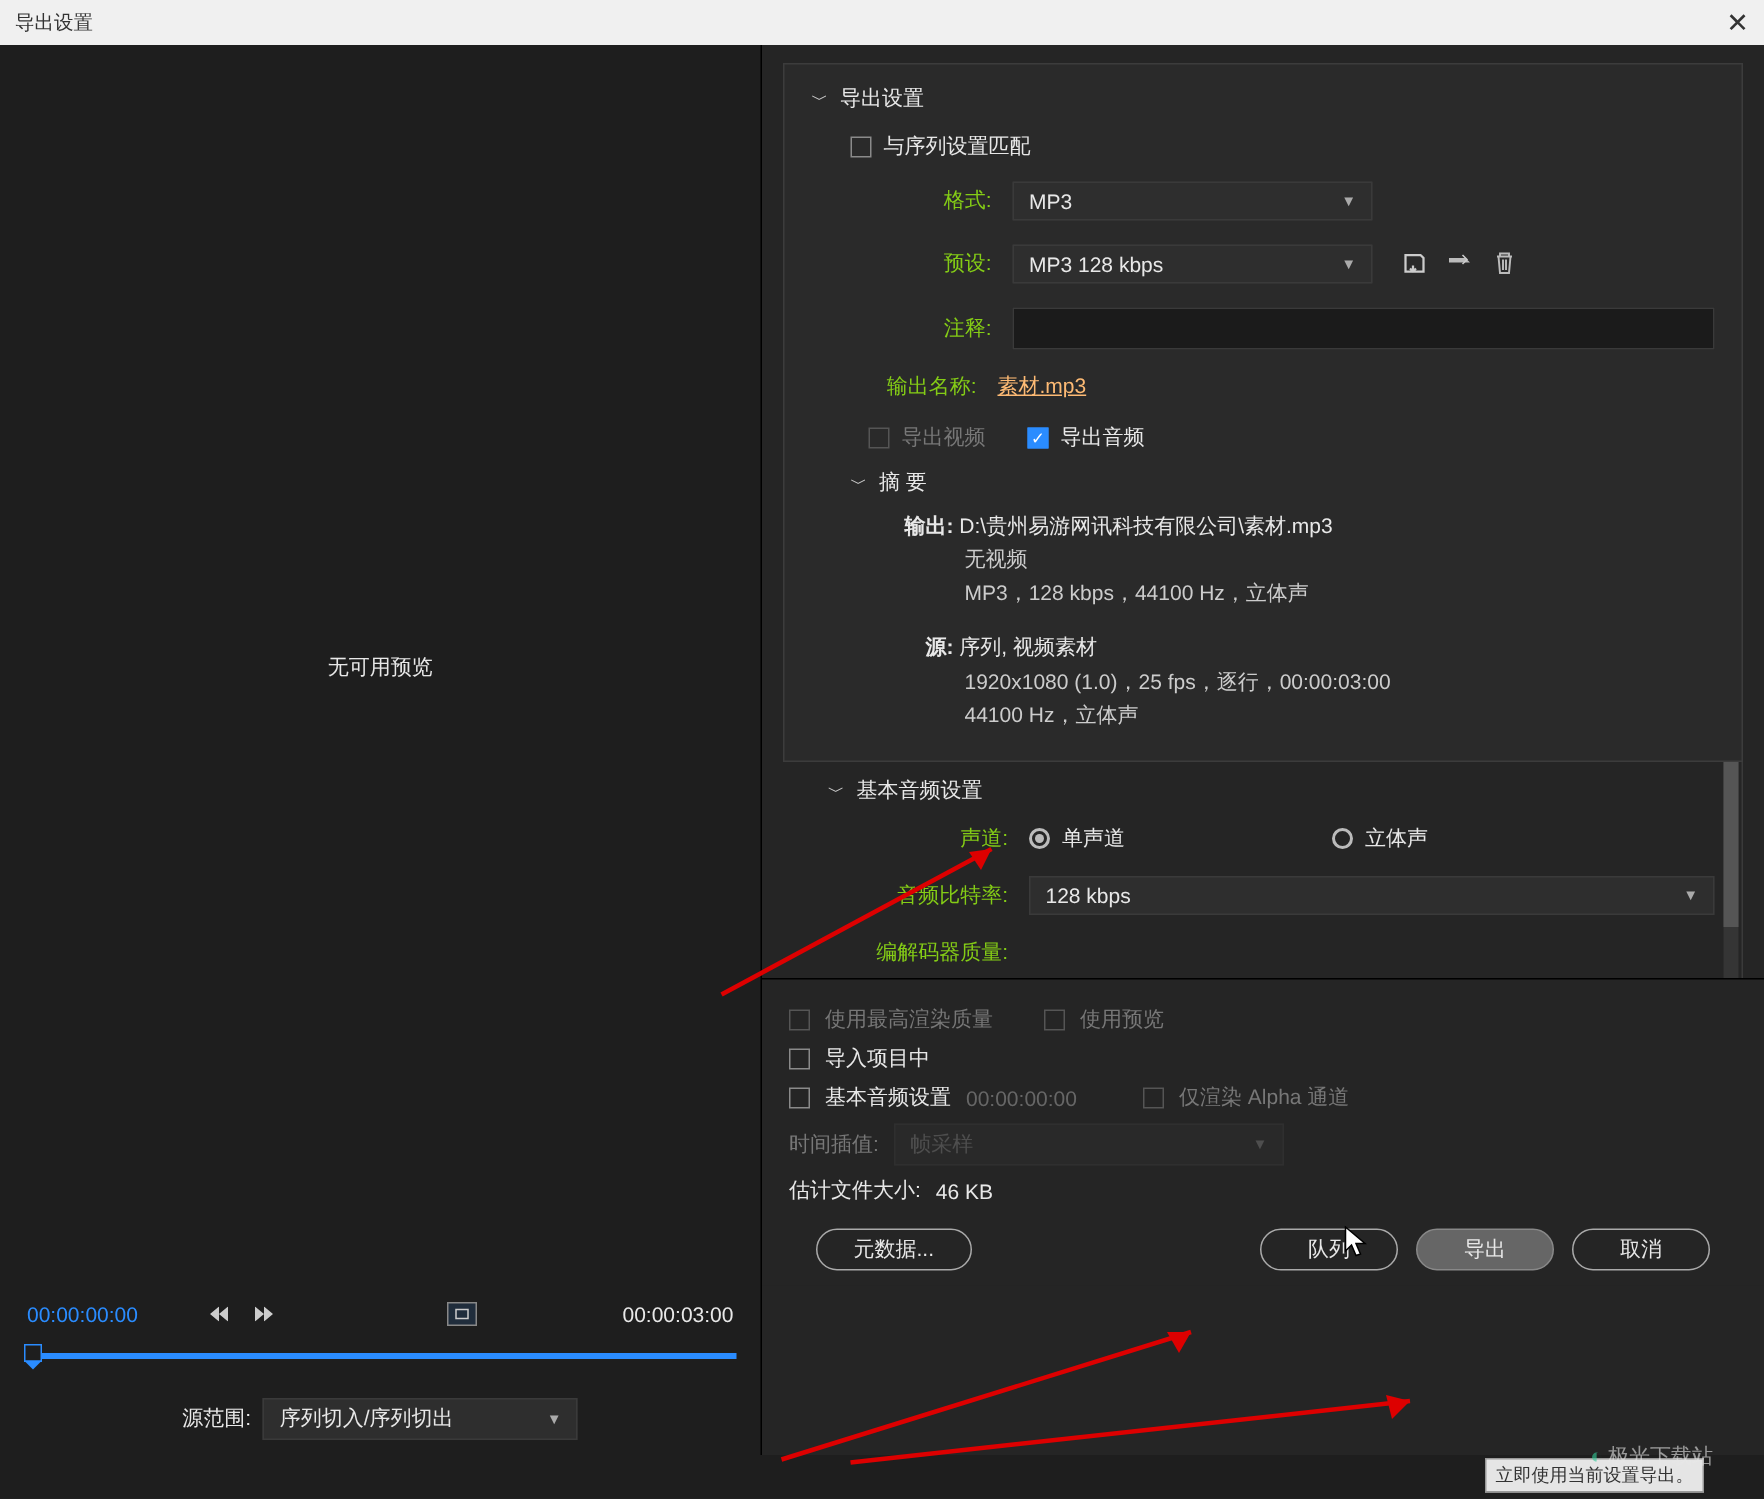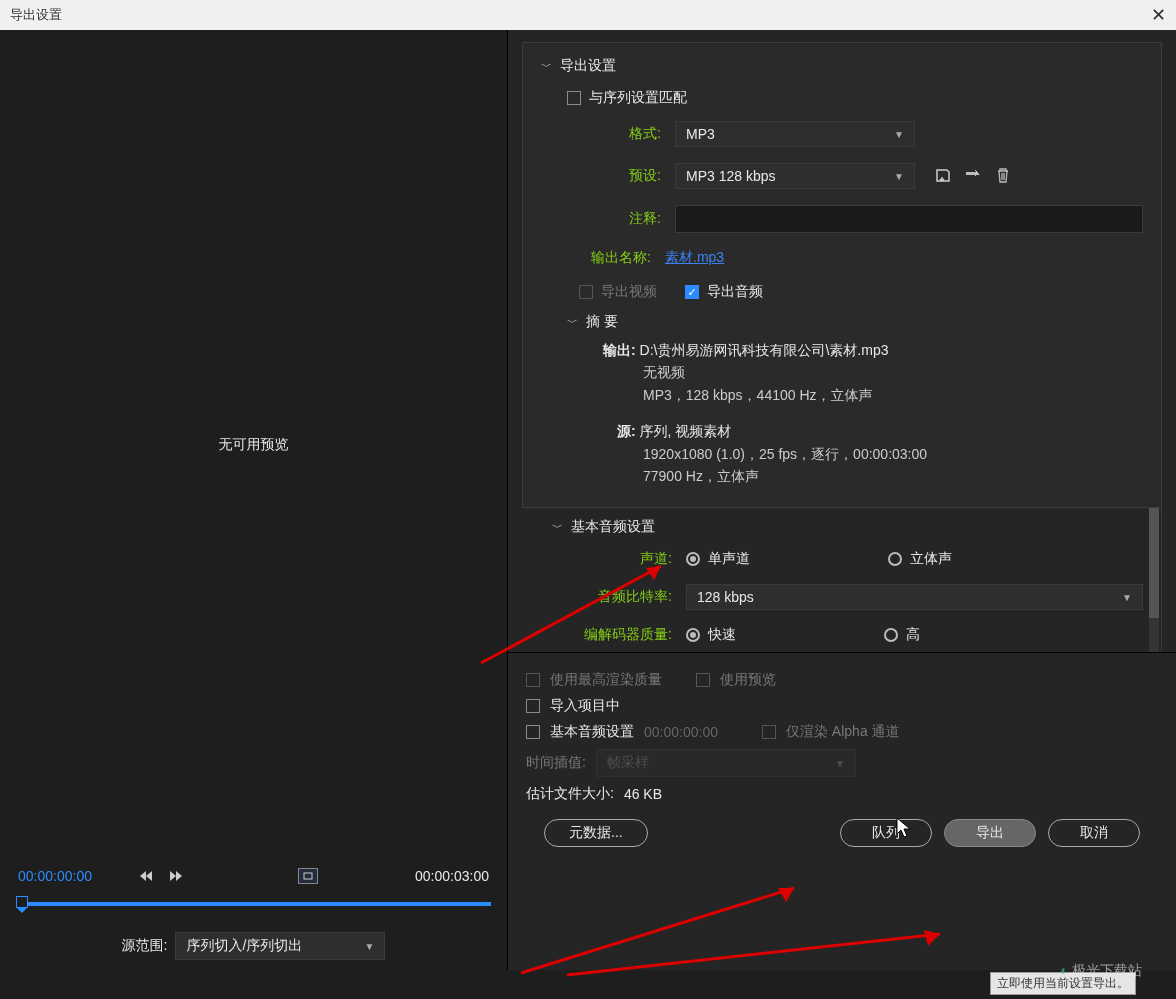--- a/index.html
+++ b/index.html
@@ -29,21 +29,21 @@
 .chev-down{font-size:11px;color:#ccc;}
 .form-row{display:flex;align-items:center;margin:0 0 16px 0;padding-left:26px;}
 .form-row .lbl{width:74px;text-align:right;margin-right:14px;color:#84cc16;}
 .form-row.indent{padding-left:46px;}
 .field{flex:1;display:flex;align-items:center;gap:8px;}
 .textinput{background:#1b1b1b;border:1px solid #3a3a3a;height:28px;flex:1;padding:0 8px;color:#e8e8e8;}
 .checkbox{width:14px;height:14px;border:1px solid #8a8a8a;display:inline-flex;align-items:center;justify-content:center;font-size:11px;color:#fff;background:transparent;}
 .checkbox.checked{background:#2a8cff;border-color:#2a8cff;}
 .cb-row{display:flex;align-items:center;gap:8px;margin-left:26px;margin-bottom:14px;}
 .cb-row.disabled span{color:#777;}
-.link{color:#3b82f6;}
+.link{color:#fdba74;}
 .summary{margin-left:26px;margin-top:6px;}
 .summary-head{display:flex;align-items:center;gap:8px;margin-bottom:8px;}
 .summary-body{margin-left:36px;font-size:13px;line-height:1.6;color:#ddd;}
 .summary-body .sub{color:#ccc;}
 .tabs{display:flex;gap:28px;padding:12px 18px 4px 18px;margin-top:8px;}
 .tabs .tab{color:#ccc;cursor:pointer;padding-bottom:4px;}
 .tabs .tab.active{border-bottom:2px solid #fff;}
 .audio-panel{padding:4px 18px;border-right:1px solid #3a3a3a;margin-right:14px;}
 .audio-panel .sect-head{margin:6px 0 14px 26px;}
 .radio{width:14px;height:14px;border:2px solid #bbb;border-radius:50%;display:inline-block;}
@@ -182,21 +182,21 @@
         <div class="summary-head">
           <span class="chev-down">﹀</span>
           <span>摘 要</span>
         </div>
         <div class="summary-body">
           <div><b>输出:</b> <span>D:\贵州易游网讯科技有限公司\素材.mp3</span></div>
           <div style="margin-left:40px;" class="sub">无视频</div>
           <div style="margin-left:40px;" class="sub">MP3，128 kbps，44100 Hz，立体声</div>
           <div style="margin-top:14px;margin-left:14px;"><b>源:</b> <span>序列, 视频素材</span></div>
           <div style="margin-left:40px;" class="sub">1920x1080 (1.0)，25 fps，逐行，00:00:03:00</div>
-          <div style="margin-left:40px;" class="sub">77900 Hz，立体声</div>
+          <div style="margin-left:40px;" class="sub">44100 Hz，立体声</div>
         </div>
       </div>
     </div>
 
 
     <div class="audio-panel" style="position:relative;">
       <div class="sect-head">
         <span class="chev-down">﹀</span>
         <span>基本音频设置</span>
       </div>
@@ -218,31 +218,20 @@
         <span class="lbl" style="width:100px;">音频比特率:</span>
         <div class="field">
             <div class="dropdown" style="flex:1;">
           <span>128 kbps</span>
           <span class="chev">▼</span>
         </div>
           </div>
       </div>
       <div class="form-row indent" style="margin-bottom:4px;">
         <span class="lbl" style="width:100px;">编解码器质量:</span>
-        <div class="field" style="gap:24px;">
-          <label style="display:flex;align-items:center;gap:8px;">
-              <span class="radio checked"></span>
-              <span>快速</span>
-            </label>
-          <span style="width:100px;"></span>
-          <label style="display:flex;align-items:center;gap:8px;">
-              <span class="radio"></span>
-              <span>高</span>
-            </label>
-        </div>
       </div>
       <div class="scrollbar" style="top:0;height:150px;">
           <div class="thumb" style="height:110px;"></div>
         </div>
     </div>
 
     <div class="bottom-panel" style="position:relative;">
       <div class="bot-row disabled">
         <span class="checkbox" style="border-color:#555;"></span>
         <span>使用最高渲染质量</span>

